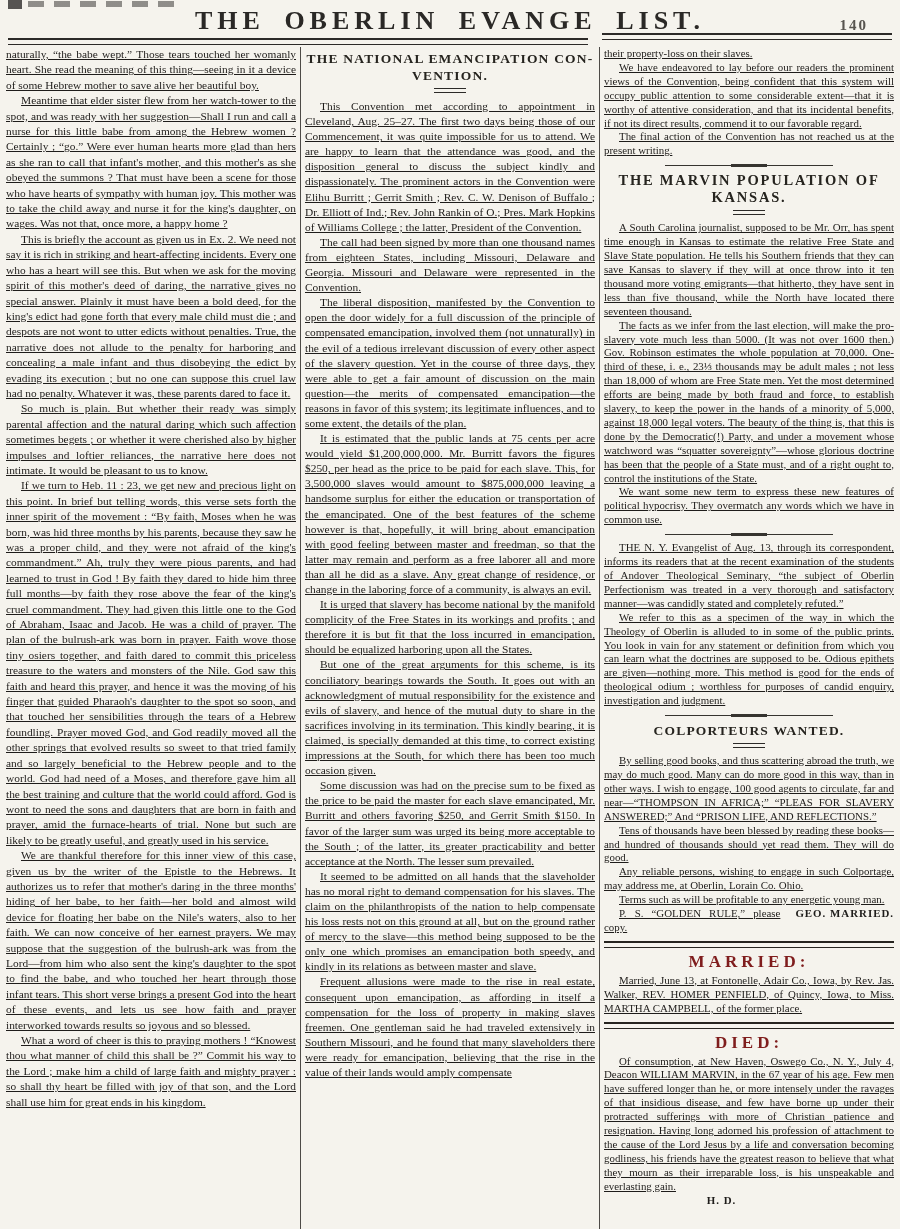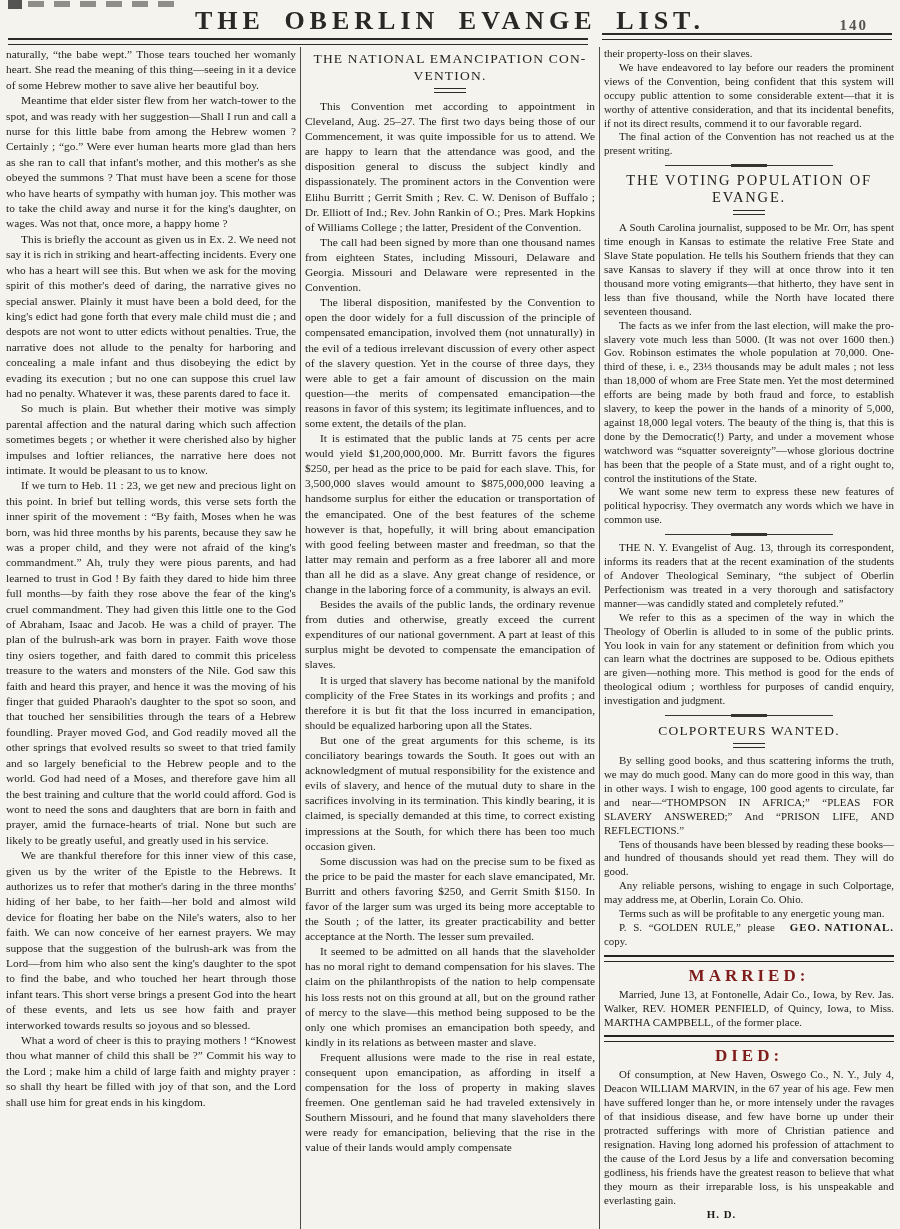--- a/index.html
+++ b/index.html
@@ -41,26 +41,26 @@
   
   .columns{
     position:absolute;top:47px;left:6px;right:6px;bottom:0;
     display:flex;align-items:stretch;
   }
   .col{overflow:hidden;text-align:justify;}
   .col1{width:290px;font-size:11.4px;line-height:15.4px;}
   .col2{width:290px;font-size:11.4px;line-height:15.1px;}
   .col3{width:290px;font-size:10.9px;line-height:13.9px;}
   .vline{width:1px;background:#4d4a46;margin:0 4px;}
-  .para{margin:0;text-indent:15px;}
+  .para{margin:0;text-indent:15px;text-decoration:underline;}
   .no-indent{text-indent:0;}
   
   .news-head{
     margin:3px 0 0;text-align:center;text-indent:0;
-    font-weight:normal;font-size:13.5px;line-height:17px;letter-spacing:1.2px;
+    font-weight:bold;font-size:13.5px;line-height:17px;letter-spacing:1.2px;
     color:#26241f;
   }
   .head-kansas{font-size:14.5px;letter-spacing:1.8px;}
   .headrule{
     width:32px;height:3px;margin:4px auto 6px;
     border-top:1px solid #2c2a28;border-bottom:1px solid #2c2a28;
   }
   
   .swell{display:flex;align-items:center;width:58%;margin:6px auto 5px;}
   .swell-line{flex:1;height:1px;background:#36342f;}
@@ -87,57 +87,56 @@
 
   <div class="toprule left"></div>
   <div class="toprule right"></div>
 
   <div class="columns">
 
     <div class="col col1">
       <p class="para no-indent">naturally, “the babe wept.”  Those tears touched her womanly heart.  She read the meaning of this thing—seeing in it a device of some Hebrew mother to save alive her beautiful boy.</p>
       <p class="para">Meantime that elder sister flew from her watch-tower to the spot, and was ready with her suggestion—Shall I run and call a nurse for this little babe from among the Hebrew women ?  Certainly ; “go.”  Were ever human hearts more glad than hers as she ran to call that infant's mother, and this mother's as she obeyed the summons ?  That must have been a scene for those who have hearts of sympathy with human joy.  This mother was to take the child away and nurse it for the king's daughter, on wages.  Was not that, once more, a happy home ?</p>
       <p class="para">This is briefly the account as given us in Ex. 2.  We need not say it is rich in striking and heart-affecting incidents.  Every one who has a heart will see this.  But when we ask for the moving spirit of this mother's deed of daring, the narrative gives no special answer.  Plainly it must have been a bold deed, for the king's edict had gone forth that every male child must die ; and despots are not wont to utter edicts without penalties.  True, the narrative does not allude to the penalty for harboring and concealing a male infant and thus disobeying the edict by evading its execution ; but no one can suppose this cruel law had no penalty.  Whatever it was, these parents dared to face it.</p>
-      <p class="para">So much is plain.  But whether their motive was simply parental affection and the natural daring which such affection sometimes begets ; or whether it were cherished also by higher impulses and loftier reliances, the narrative here does not intimate.  It would be pleasant to us to know.</p>
+      <p class="para">So much is plain.  But whether their ready was simply parental affection and the natural daring which such affection sometimes begets ; or whether it were cherished also by higher impulses and loftier reliances, the narrative here does not intimate.  It would be pleasant to us to know.</p>
       <p class="para">If we turn to Heb. 11 : 23, we get new and precious light on this point.  In brief but telling words, this verse sets forth the inner spirit of the movement : “By faith, Moses when he was born, was hid three months by his parents, because they saw he was a proper child, and they were not afraid of the king's commandment.”  Ah, truly they were pious parents, and had learned to trust in God !  By faith they dared to hide him three full months—by faith they rose above the fear of the king's cruel commandment.  They had given this little one to the God of Abraham, Isaac and Jacob.  He was a child of prayer.  The plan of the bulrush-ark was born in prayer.  Faith wove those tiny osiers together, and faith dared to commit this priceless treasure to the waters and monsters of the Nile.  God saw this faith and heard this prayer, and hence it was the moving of his finger that guided Pharaoh's daughter to the spot so soon, and that touched her sensibilities through the tears of a Hebrew foundling.  Prayer moved God, and God readily moved all the other springs that evolved results so sweet to that tried family and so largely beneficial to the Hebrew people and to the world.  God had need of a Moses, and therefore gave him all the best training and culture that the world could afford.  God is wont to need the sons and daughters that are born in faith and prayer, amid the furnace-hearts of trial.  None but such are likely to be greatly useful, and greatly used in his service.</p>
       <p class="para">We are thankful therefore for this inner view of this case, given us by the writer of the Epistle to the Hebrews.  It authorizes us to refer that mother's daring in the three months' hiding of her babe, to her faith—her bold and almost wild device for floating her babe on the Nile's waters, also to her faith.  We can now conceive of her earnest prayers.  We may suppose that the suggestion of the bulrush-ark was from the Lord—from him who also sent the king's daughter to the spot to find the babe, and who touched her heart through those infant tears.  This short verse brings a present God into the heart of these events, and lets us see how faith and prayer interworked towards results so joyous and so blessed.</p>
       <p class="para">What a word of cheer is this to praying mothers !  “Knowest thou what manner of child this shall be ?”  Commit his way to the Lord ; make him a child of large faith and mighty prayer : so shall thy heart be filled with joy of that son, and the Lord shall use him for great ends in his kingdom.</p>
     </div>
 
     <div class="vline"></div>
 
     <div class="col col2">
       <h2 class="news-head"><span>THE NATIONAL EMANCIPATION CON-</span><br><span>VENTION.</span></h2>
       <div class="headrule"></div>
       <p class="para">This Convention met according to appointment in Cleveland, Aug. 25–27.  The first two days being those of our Commencement, it was quite impossible for us to attend.  We are happy to learn that the attendance was good, and the disposition general to discuss the subject kindly and dispassionately.  The prominent actors in the Convention were Elihu Burritt ; Gerrit Smith ; Rev. C. W. Denison of Buffalo ; Dr. Elliott of Ind.; Rev. John Rankin of O.; Pres. Mark Hopkins of Williams College ; the latter, President of the Convention.</p>
       <p class="para">The call had been signed by more than one thousand names from eighteen States, including Missouri, Delaware and Georgia.  Missouri and Delaware were represented in the Convention.</p>
       <p class="para">The liberal disposition, manifested by the Convention to open the door widely for a full discussion of the principle of compensated emancipation, involved them (not unnaturally) in the evil of a tedious irrelevant discussion of every other aspect of the slavery question.  Yet in the course of three days, they were able to get a fair amount of discussion on the main question—the merits of compensated emancipation—the reasons in favor of this system; its legitimate influences, and to some extent, the details of the plan.</p>
       <p class="para">It is estimated that the public lands at 75 cents per acre would yield $1,200,000,000.  Mr. Burritt favors the figures $250, per head as the price to be paid for each slave.  This, for 3,500,000 slaves would amount to $875,000,000 leaving a handsome surplus for either the education or transportation of the emancipated.  One of the best features of the scheme however is that, hopefully, it will bring about emancipation with good feeling between master and freedman, so that the latter may remain and perform as a free laborer all and more than all he did as a slave.  Any great change of residence, or change in the laboring force of a community, is always an evil.</p>
-      <p class="para">Besides the avails of the public lands, the ordinary revenue from duties and otherwise, greatly exceed the current expenditures of our national government.  A part at least of this surplus might be devoted to compensate the emancipation of slaves.</p>
       <p class="para">It is urged that slavery has become national by the manifold complicity of the Free States in its workings and profits ; and therefore it is but fit that the loss incurred in emancipation, should be equalized harboring upon all the States.</p>
       <p class="para">But one of the great arguments for this scheme, is its conciliatory bearings towards the South.  It goes out with an acknowledgment of mutual responsibility for the existence and evils of slavery, and hence of the mutual duty to share in the sacrifices involving in its termination.  This kindly bearing, it is claimed, is specially demanded at this time, to correct existing impressions at the South, for which there has been too much occasion given.</p>
       <p class="para">Some discussion was had on the precise sum to be fixed as the price to be paid the master for each slave emancipated, Mr. Burritt and others favoring $250, and Gerrit Smith $150.  In favor of the larger sum was urged its being more acceptable to the South ; of the latter, its greater practicability and better acceptance at the North. The lesser sum prevailed.</p>
       <p class="para">It seemed to be admitted on all hands that the slaveholder has no moral right to demand compensation for his slaves.  The claim on the philanthropists of the nation to help compensate his loss rests not on this ground at all, but on the ground rather of mercy to the slave—this method being supposed to be the only one which promises an emancipation both speedy, and kindly in its relations as between master and slave.</p>
       <p class="para">Frequent allusions were made to the rise in real estate, consequent upon emancipation, as affording in itself a compensation for the loss of property in making slaves freemen.  One gentleman said he had traveled extensively in Southern Missouri, and he found that many slaveholders there were ready for emancipation, believing that the rise in the value of their lands would amply compensate</p>
     </div>
 
     <div class="vline"></div>
 
     <div class="col col3">
       <p class="para no-indent">their property-loss on their slaves.</p>
       <p class="para">We have endeavored to lay before our readers the prominent views of the Convention, being confident that this system will occupy public attention to some considerable extent—that it is worthy of attentive consideration, and that its incidental benefits, if not its direct results, commend it to our favorable regard.</p>
       <p class="para">The final action of the Convention has not reached us at the present writing.</p>
 
       <div class="swell">
           <span class="swell-line"></span>
           <span class="swell-center"></span>
           <span class="swell-line"></span>
         </div>
 
-      <h2 class="news-head head-kansas">THE VOTING POPULATION OF EVANGE.</h2>
+      <h2 class="news-head head-kansas">THE MARVIN POPULATION OF KANSAS.</h2>
       <div class="headrule"></div>
       <p class="para">A South Carolina journalist, supposed to be Mr. Orr, has spent time enough in Kansas to estimate the relative Free State and Slave State population.  He tells his Southern friends that they can save Kansas to slavery if they will at once throw into it ten thousand more voting emigrants—that hitherto, they have sent in less than five thousand, while the North have located there seventeen thousand.</p>
       <p class="para">The facts as we infer from the last election, will make the pro-slavery vote much less than 5000.  (It was not over 1600 then.)  Gov. Robinson estimates the whole population at 70,000.  One-third of these, i. e., 23⅓ thousands may be adult males ; not less than 18,000 of whom are Free State men.  Yet the most determined efforts are being made by both fraud and force, to establish slavery, to keep the power in the hands of a minority of 5,000, against 18,000 legal voters.  The beauty of the thing is, that this is done by the Democratic(!) Party, and under a movement whose watchword was “squatter sovereignty”—whose glorious doctrine has been that the people of a State must, and of a right ought to, control the institutions of the State.</p>
       <p class="para">We want some new term to express these new features of political hypocrisy.  They overmatch any words which we have in common use.</p>
 
       <div class="swell">
           <span class="swell-line"></span>
           <span class="swell-center"></span>
           <span class="swell-line"></span>
         </div>
@@ -146,24 +145,24 @@
       <p class="para">We refer to this as a specimen of the way in which the Theology of Oberlin is alluded to in some of the public prints.  You look in vain for any statement or definition from which you can learn what the doctrines are supposed to be.  Odious epithets are given—nothing more.  This method is good for the ends of theological odium ; worthless for purposes of candid enquiry, investigation and judgment.</p>
 
       <div class="swell">
           <span class="swell-line"></span>
           <span class="swell-center"></span>
           <span class="swell-line"></span>
         </div>
 
       <h2 class="news-head">COLPORTEURS WANTED.</h2>
       <div class="headrule"></div>
-      <p class="para">By selling good books, and thus scattering informs the truth, we may do much good.  Many can do more good in this way, than in other ways.  I wish to engage, 100 good agents to circulate, far and near—“THOMPSON IN AFRICA;”  “PLEAS FOR SLAVERY ANSWERED;”  And “PRISON LIFE, AND REFLECTIONS.”</p>
+      <p class="para">By selling good books, and thus scattering abroad the truth, we may do much good.  Many can do more good in this way, than in other ways.  I wish to engage, 100 good agents to circulate, far and near—“THOMPSON IN AFRICA;”  “PLEAS FOR SLAVERY ANSWERED;”  And “PRISON LIFE, AND REFLECTIONS.”</p>
       <p class="para">Tens of thousands have been blessed by reading these books—and hundred of thousands should yet read them.  They will do good.</p>
       <p class="para">Any reliable persons, wishing to engage in such Colportage, may address me, at Oberlin, Lorain Co. Ohio.</p>
-      <p class="para"><span>Terms such as will be profitable to any energetic young man.</span><span class="sig-inline">GEO. NATIONAL.</span></p>
+      <p class="para"><span>Terms such as will be profitable to any energetic young man.</span><span class="sig-inline">GEO. MARRIED.</span></p>
       <p class="para">P. S.  “GOLDEN RULE,” please copy.</p>
 
       <div class="dbl"></div>
       <h2 class="vital-head">MARRIED:</h2>
       <p class="para">Married, June 13, at Fontonelle, Adair Co., Iowa, by Rev. Jas. Walker, REV. HOMER PENFIELD, of Quincy, Iowa, to Miss. MARTHA CAMPBELL, of the former place.</p>
 
       <div class="dbl"></div>
       <h2 class="vital-head">DIED:</h2>
       <p class="para">Of consumption, at New Haven, Oswego Co., N. Y., July 4, Deacon WILLIAM MARVIN, in the 67 year of his age.  Few men have suffered longer than he, or more intensely under the ravages of that insidious disease, and few have borne up under their protracted sufferings with more of Christian patience and resignation.  Having long adorned his profession of attachment to the cause of the Lord Jesus by a life and conversation becoming godliness, his friends have the greatest reason to believe that what they mourn as their irreparable loss, is his unspeakable and everlasting gain.</p>
       <p class="sig-line">H. D.</p>

